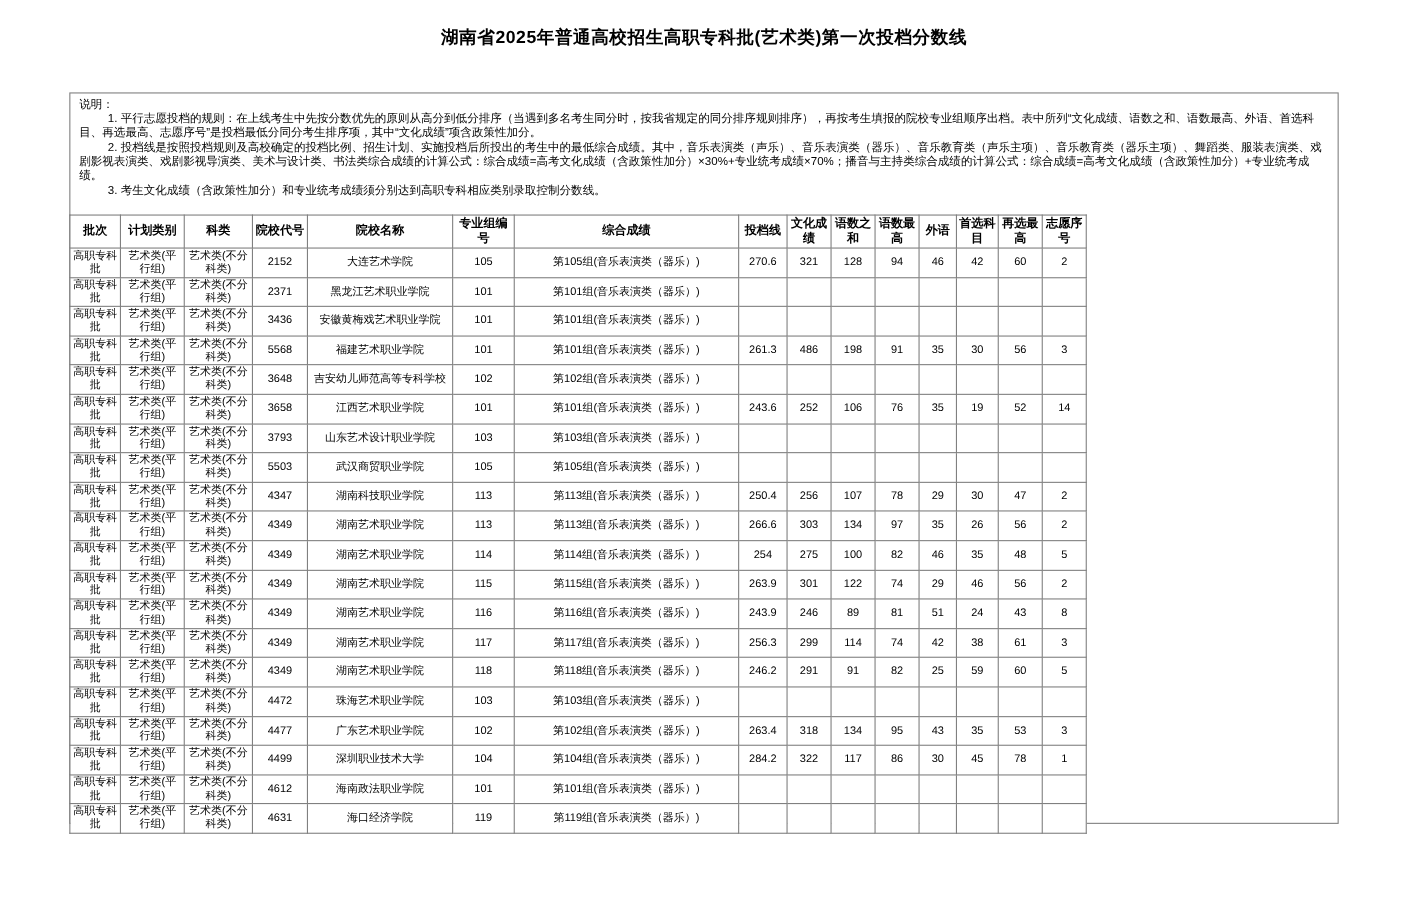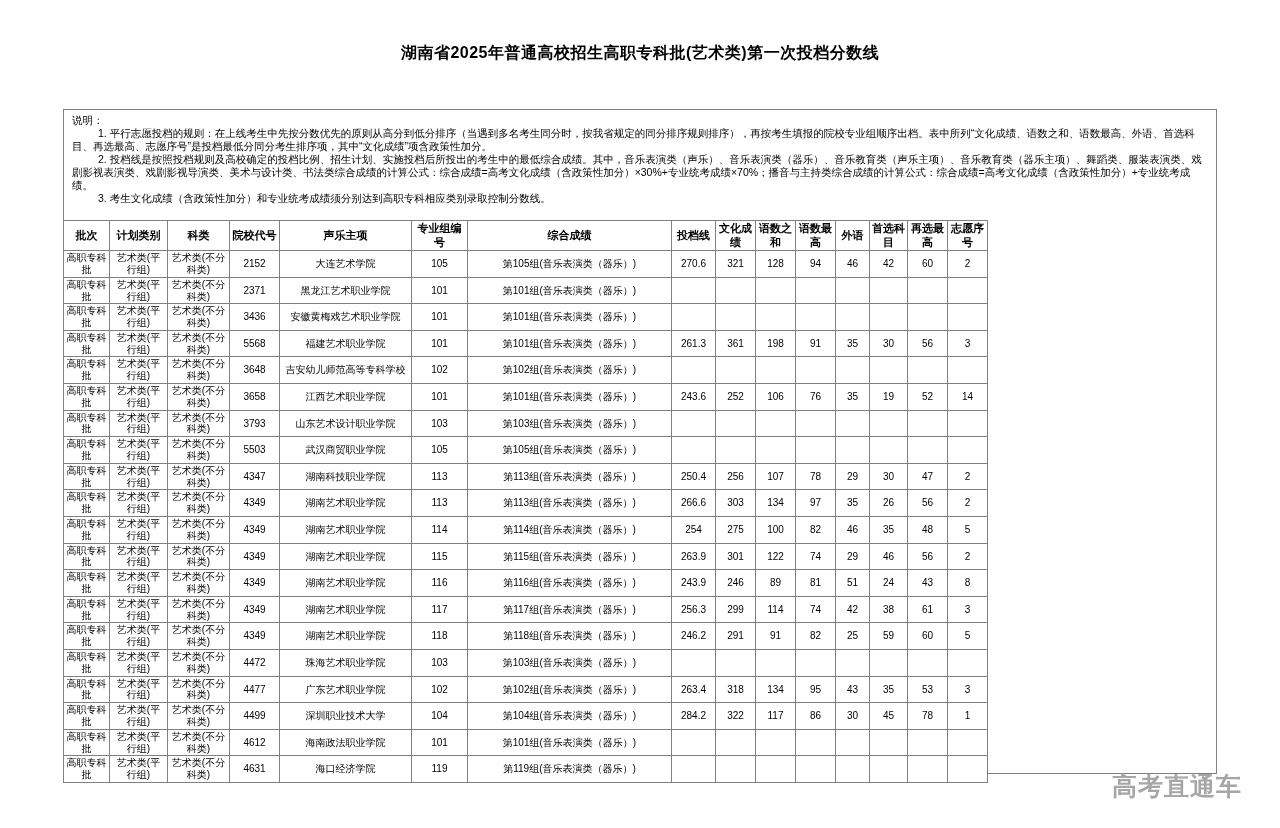--- a/index.html
+++ b/index.html
@@ -5,34 +5,33 @@
   * { box-sizing: border-box; margin: 0; padding: 0; }
   html, body {
     width: 1280px; height: 828px;
     background: #ffffff;
     font-family: "Liberation Sans", "DejaVu Sans", sans-serif;
     color: #000;
   }
   .page { position: relative; width: 1280px; height: 828px; overflow: hidden; background: #fff; }
 
   .title {
-    padding-top: 43px;
+    padding-top: 24px;
     text-align: center;
     font-size: 16px;
     font-weight: bold;
     letter-spacing: 0.5px;
   }
 
   .content-box {
     position: absolute;
     left: 63px; top: 84px;
     width: 1154px; height: 665px;
     border: 1px solid #808080;
     background: #fff;
-    margin-top: 25px;
   }
 
   .notes { padding: 4px 10px 2px 8px; font-size: 10.5px; line-height: 1.24; }
   .notes-label { display: block; }
   .note-item { text-indent: 26px; }
 
   table.scores {
     border-collapse: collapse;
     table-layout: fixed;
     margin-top: 13px;
@@ -105,21 +104,21 @@
         <col style="width:38px">
           <col style="width:40px">
           <col style="width:40px">
       </colgroup>
       <thead>
         <tr id="header-row">
             <th>批次</th>
             <th>计划类别</th>
             <th>科类</th>
             <th>院校代号</th>
-            <th>声乐主项</th>
+            <th>院校名称</th>
             <th>专业组编号</th>
             <th>综合成绩</th>
             <th>投档线</th>
             <th>文化成绩</th>
             <th>语数之和</th>
             <th>语数最高</th>
             <th>外语</th>
             <th>首选科目</th>
             <th>再选最高</th>
             <th>志愿序号</th>
@@ -179,21 +178,21 @@
           </tr>
           <tr>
             <td>高职专科批</td>
             <td>艺术类(平行组)</td>
             <td>艺术类(不分科类)</td>
             <td>5568</td>
             <td>福建艺术职业学院</td>
             <td>101</td>
             <td>第101组(音乐表演类（器乐）)</td>
             <td>261.3</td>
-            <td>361</td>
+            <td>486</td>
             <td>198</td>
             <td>91</td>
             <td>35</td>
             <td>30</td>
             <td>56</td>
             <td>3</td>
           </tr>
           <tr>
             <td>高职专科批</td>
             <td>艺术类(平行组)</td>
@@ -464,15 +463,14 @@
             <td></td>
             <td></td>
             <td></td>
             <td></td>
           </tr>
         </tbody>
     </table>
 
   </div>
 
-  <div class="watermark">高考直通车</div>
 
 </div>
 
 </body></html>

